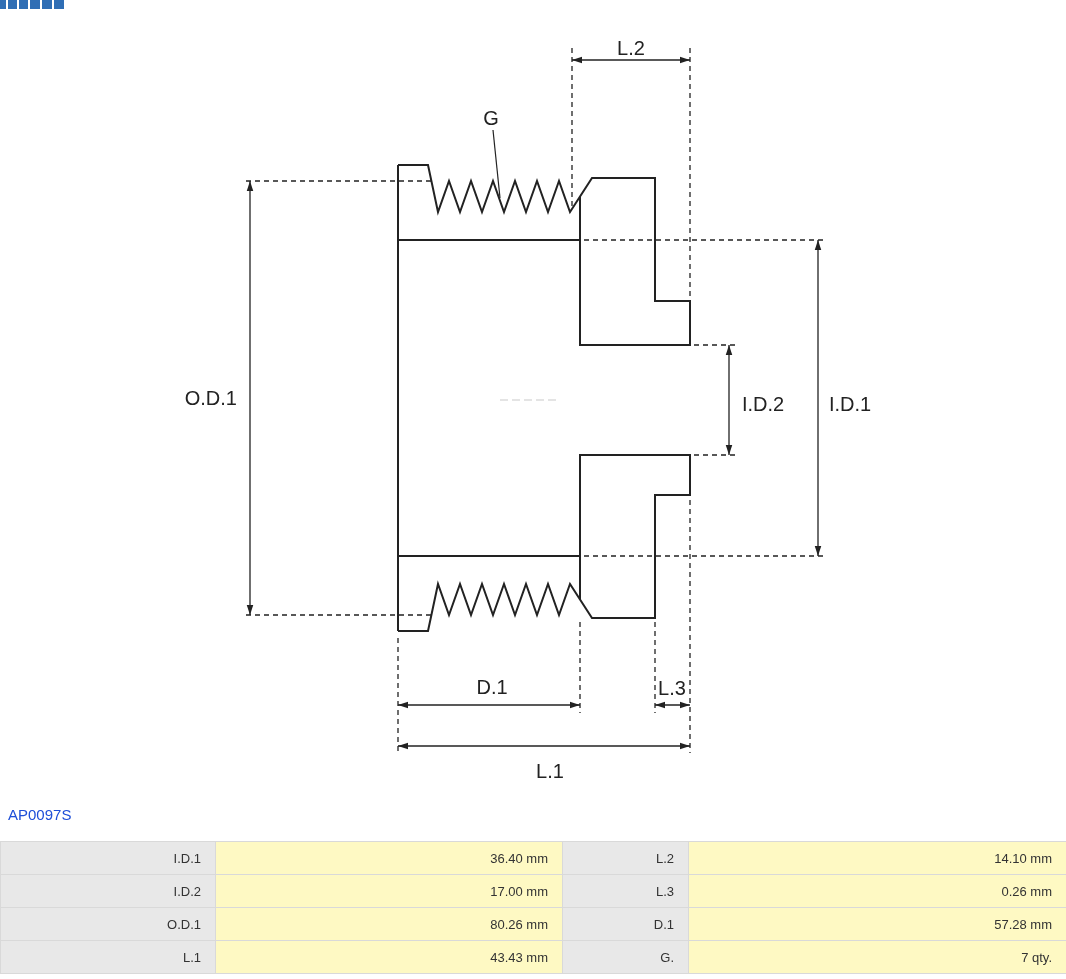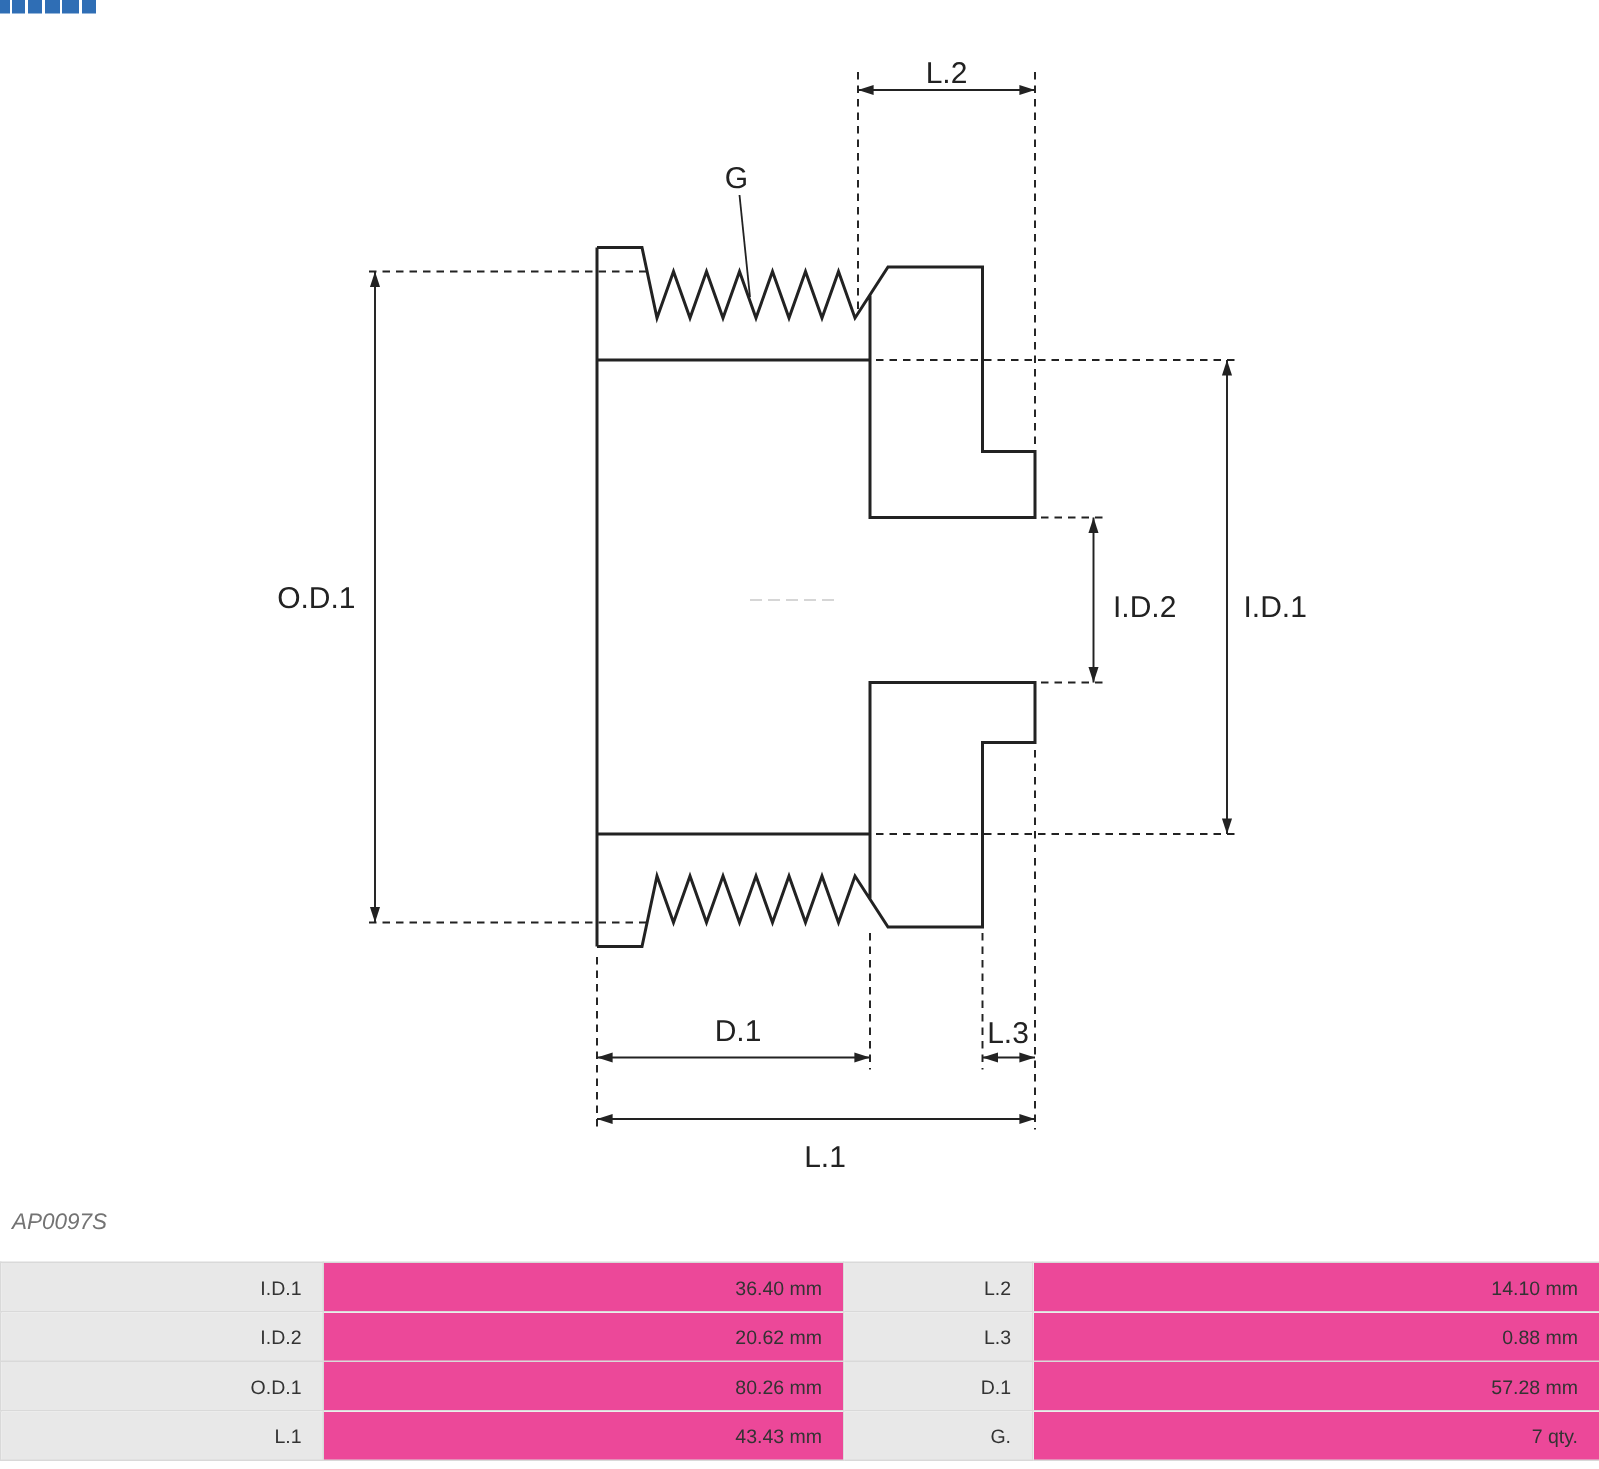--- a/index.html
+++ b/index.html
@@ -15,34 +15,34 @@
       #2f6eb5 29% 44%, #ffffff 44% 47%, #2f6eb5 47% 62%, #ffffff 62% 65%,
       #2f6eb5 65% 82%, #ffffff 82% 85%, #2f6eb5 85% 100%);
   }
   svg.drawing { position:absolute; top:0; left:0; }
   svg.drawing text {
     font-family:"Liberation Sans", sans-serif;
     font-size:20px; fill:#222222;
   }
   .product-code {
     position:absolute; top:806px; left:8px;
-    font-size:15px; color:#737373; cursor:pointer;font-style:italic;
+    font-size:15px; color:#1d4ed8; cursor:pointer;
   }
   table.spec-table {
     position:absolute; top:841px; left:0; width:1066px;
     border-collapse:collapse; table-layout:fixed;
     font-size:13px; color:#333333;
   }
   table.spec-table td {
     border:1px solid #d9d9d9; height:33px;
     text-align:right; padding:0 14px 0 4px; vertical-align:middle;
     overflow:hidden; white-space:nowrap;
   }
   table.spec-table td.param { background:#e8e8e8; }
-  table.spec-table td.value { background:#ec4899; }
+  table.spec-table td.value { background:#fef9c3; }
 </style>
 </head>
 <body>
 
 <div class="brand-logo"></div>
 
 <svg class="drawing" width="1066" height="800" viewBox="0 0 1066 800" xmlns="http://www.w3.org/2000/svg">
   <defs>
     <marker id="arr" viewBox="0 0 8 8" refX="8" refY="4" markerWidth="8" markerHeight="8" orient="auto-start-reverse" markerUnits="strokeWidth">
       <path d="M0,1.4 L8,4 L0,6.6 z" fill="#222222"></path>
@@ -106,23 +106,23 @@
   </colgroup>
   <tbody>
     <tr>
       <td class="param">I.D.1</td>
       <td class="value">36.40 mm</td>
       <td class="param">L.2</td>
       <td class="value">14.10 mm</td>
     </tr>
     <tr>
       <td class="param">I.D.2</td>
-      <td class="value">20.62 mm</td>
+      <td class="value">17.00 mm</td>
       <td class="param">L.3</td>
-      <td class="value">0.88 mm</td>
+      <td class="value">0.26 mm</td>
     </tr>
     <tr>
       <td class="param">O.D.1</td>
       <td class="value">80.26 mm</td>
       <td class="param">D.1</td>
       <td class="value">57.28 mm</td>
     </tr>
     <tr>
       <td class="param">L.1</td>
       <td class="value">43.43 mm</td>

